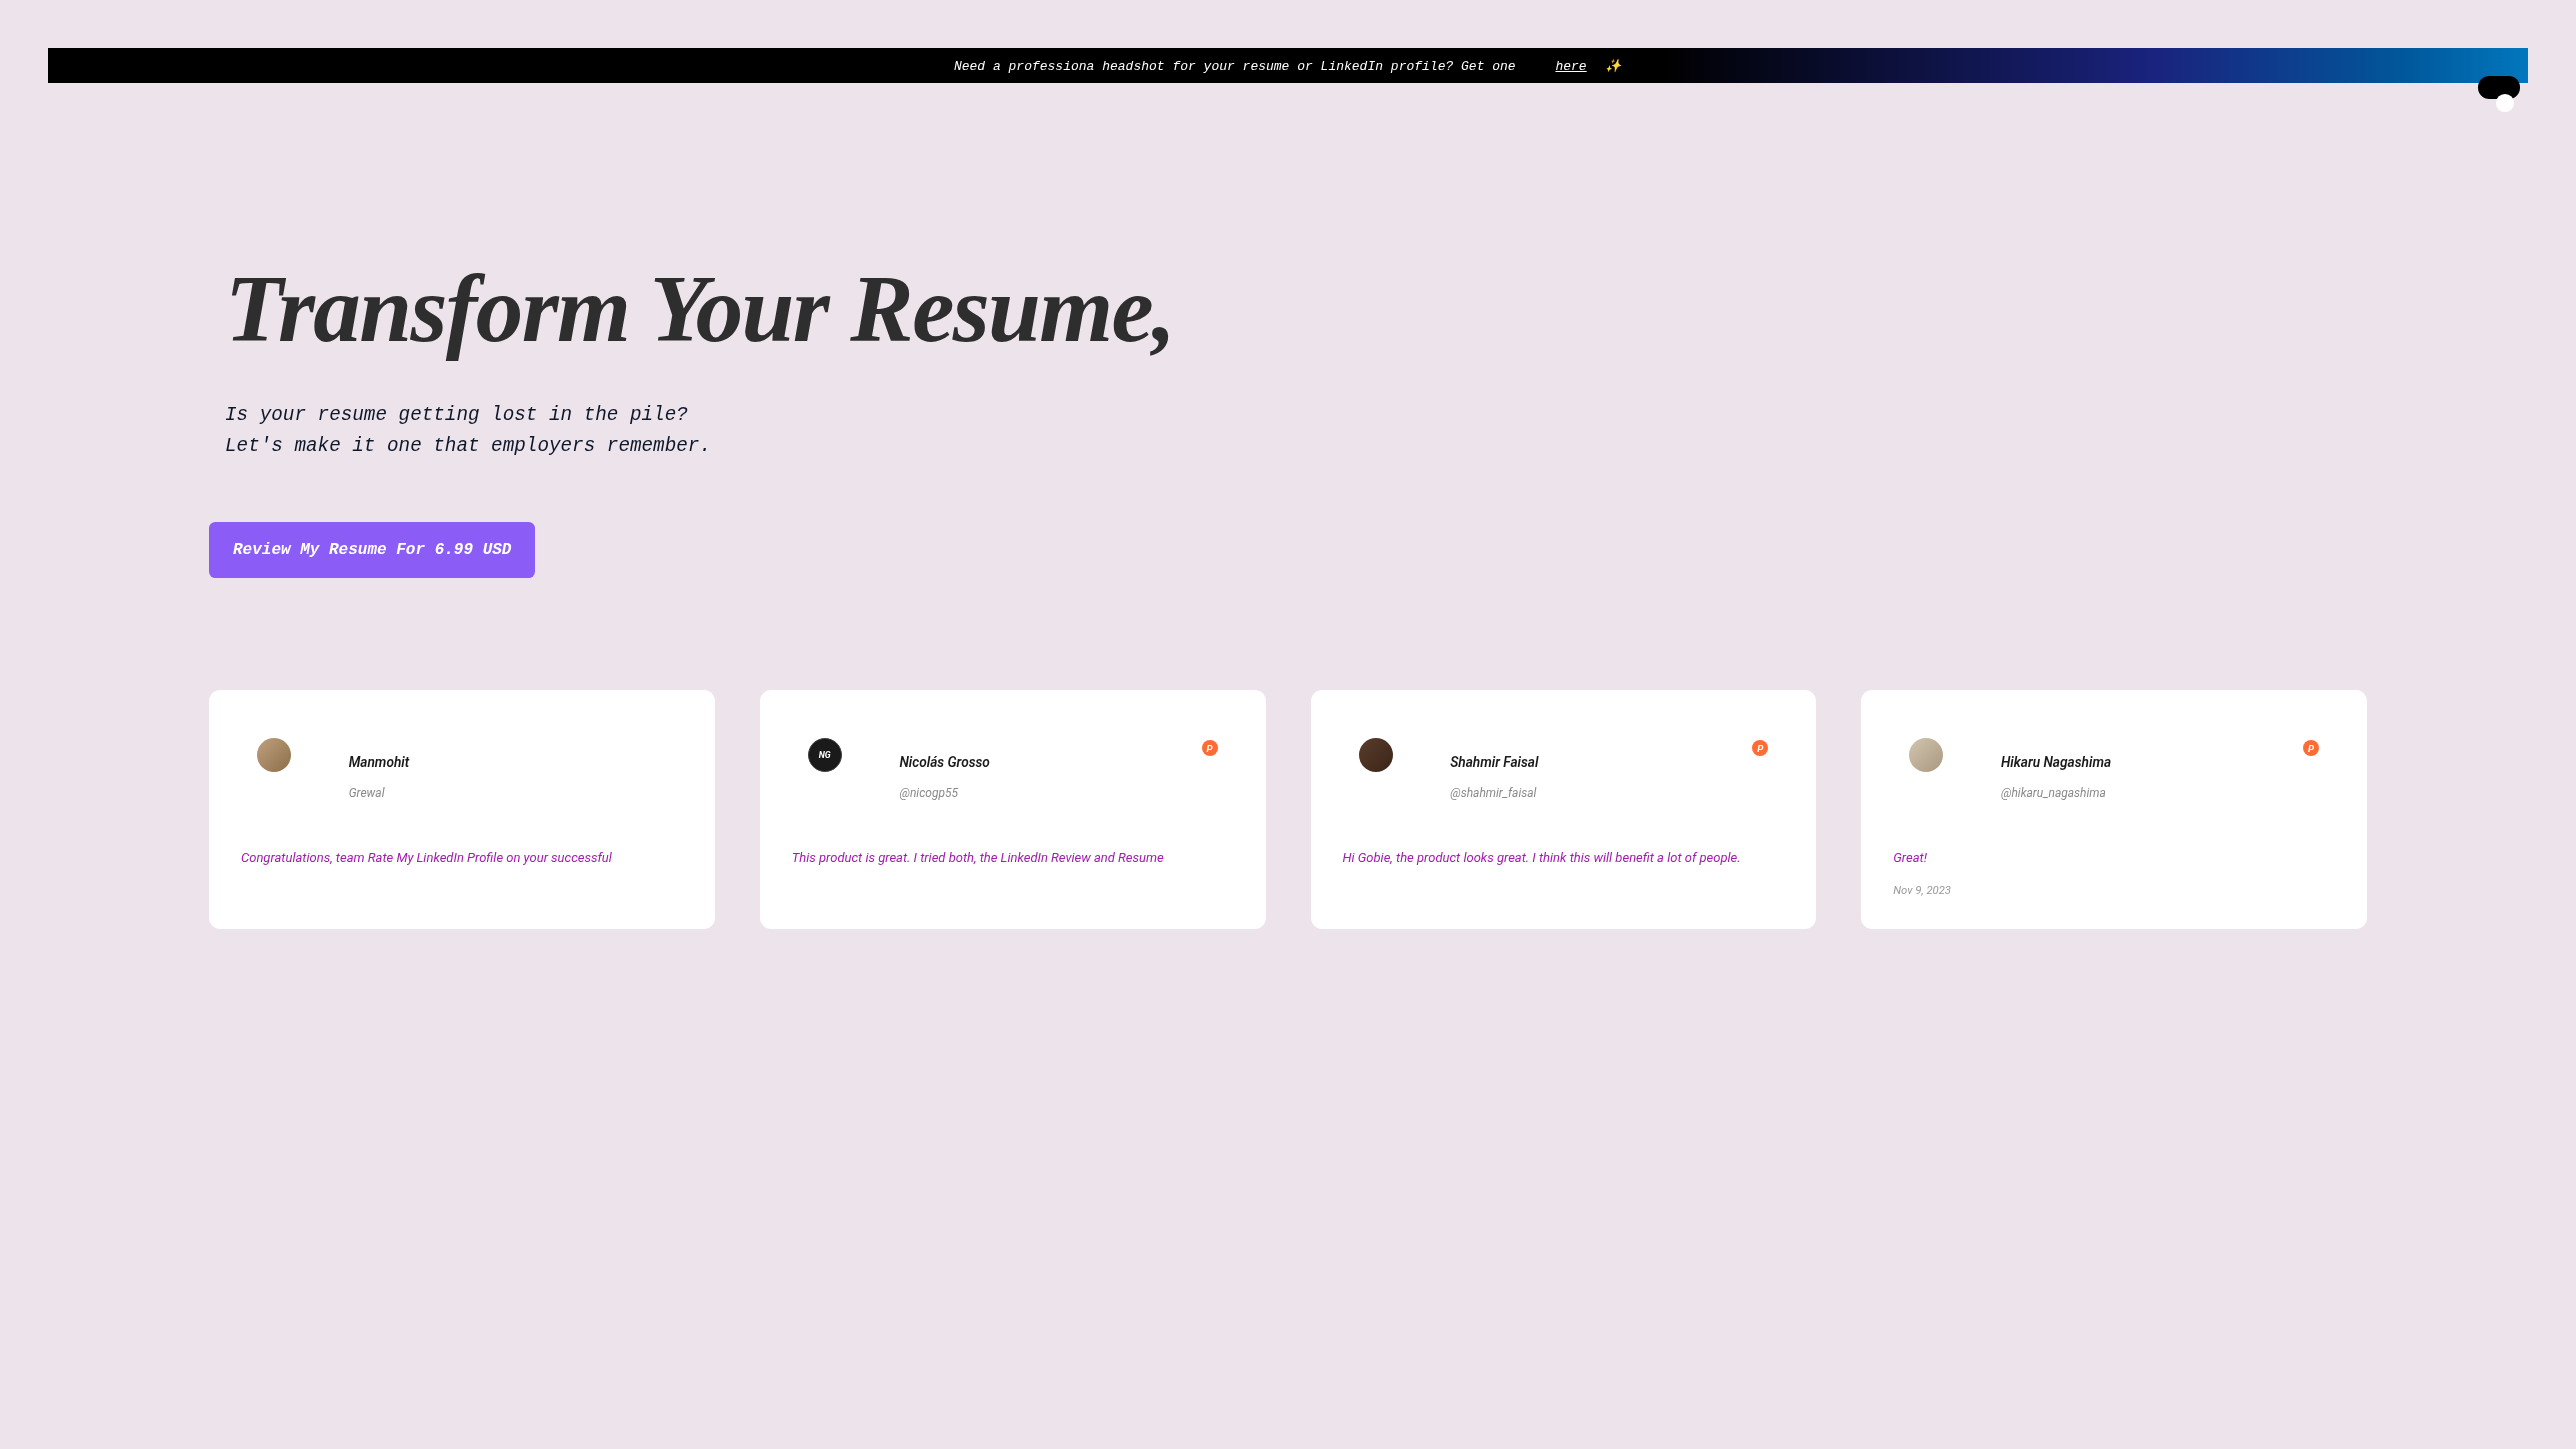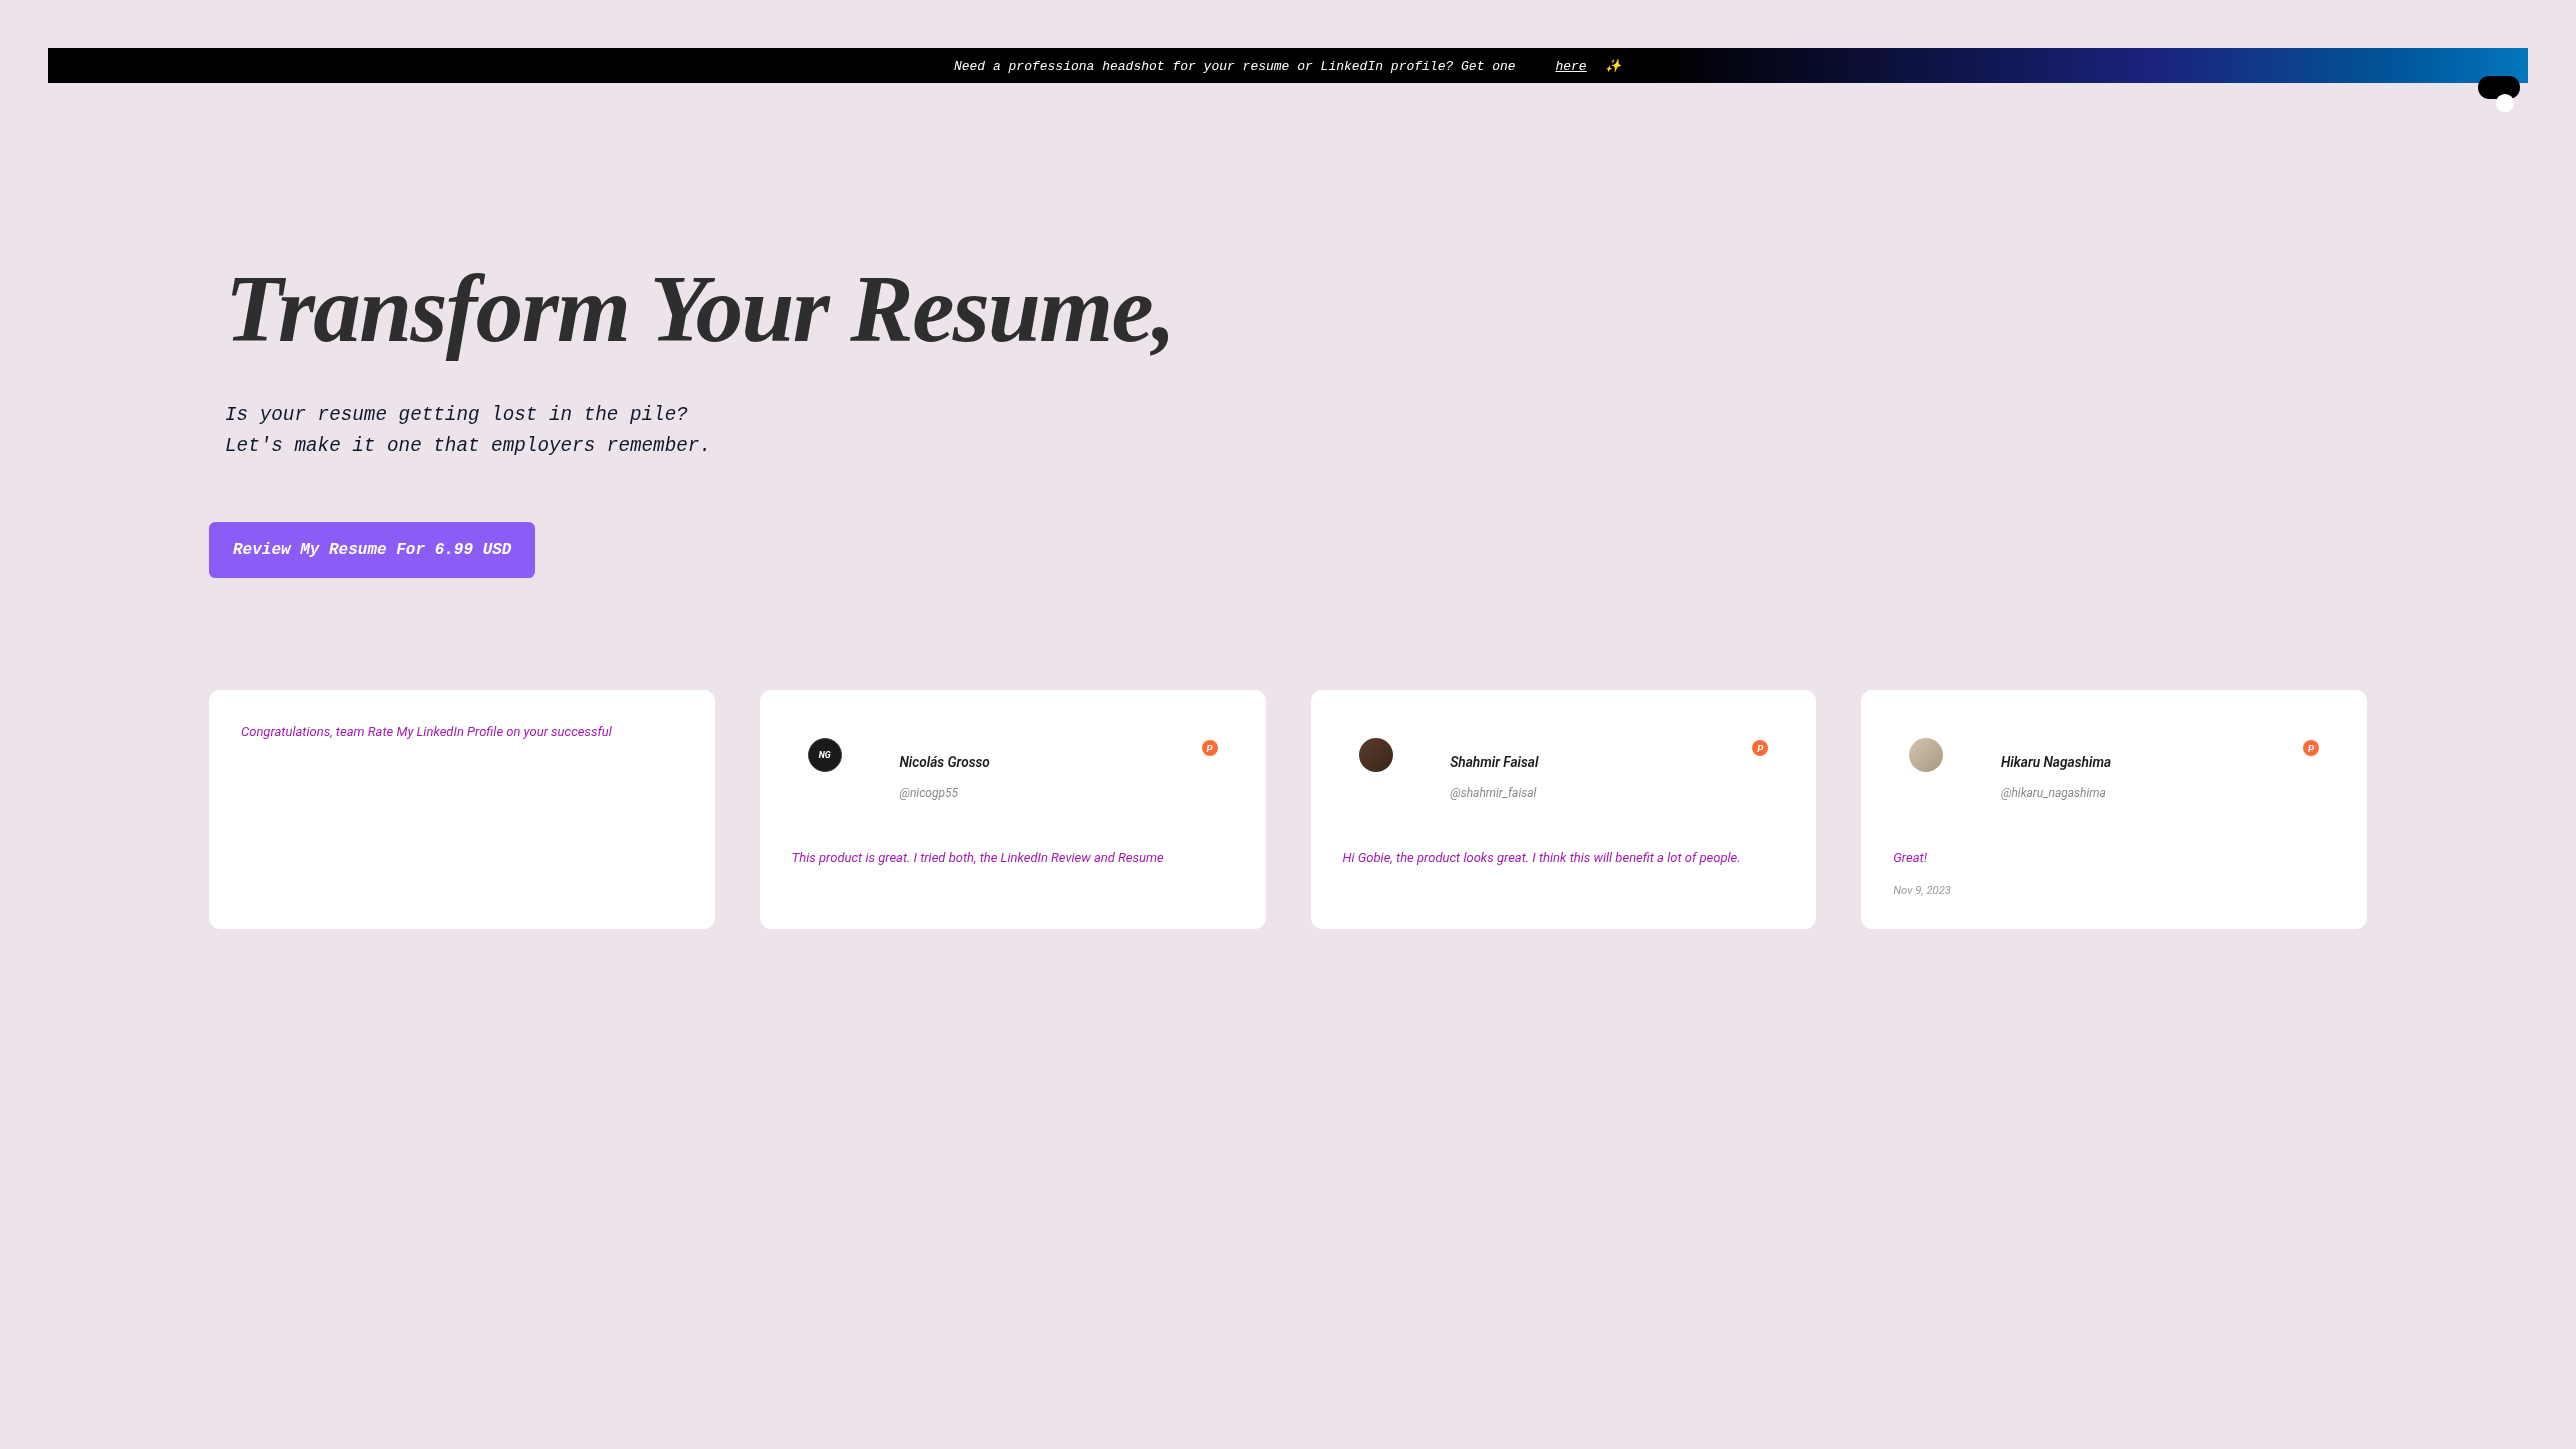--- a/index.html
+++ b/index.html
@@ -208,20 +208,27 @@
   </h1>
   <p class="hero-subtitle">
     <span>Is your resume getting lost in the pile?</span><br>
     <span>Let's make it one that employers remember.</span>
   </p>
   <button class="cta-button">Review My Resume For 6.99 USD</button>
 </div>
 
 <div class="testimonials">
   <div class="testimonial-card">
+    <div class="testimonial-header">
+      <div class="avatar"></div>
+      <div class="user-info">
+        <div class="user-name">Manmohit</div>
+        <div class="user-handle">Grewal</div>
+      </div>
+    </div>
     <div class="testimonial-text">Congratulations, team Rate My LinkedIn Profile on your successful</div>
   </div>
 
   <div class="testimonial-card">
     <div class="testimonial-header">
       <div class="avatar dark">NG</div>
       <div class="user-info">
         <div class="user-name">Nicolás Grosso</div>
         <div class="user-handle">@nicogp55</div>
       </div>

